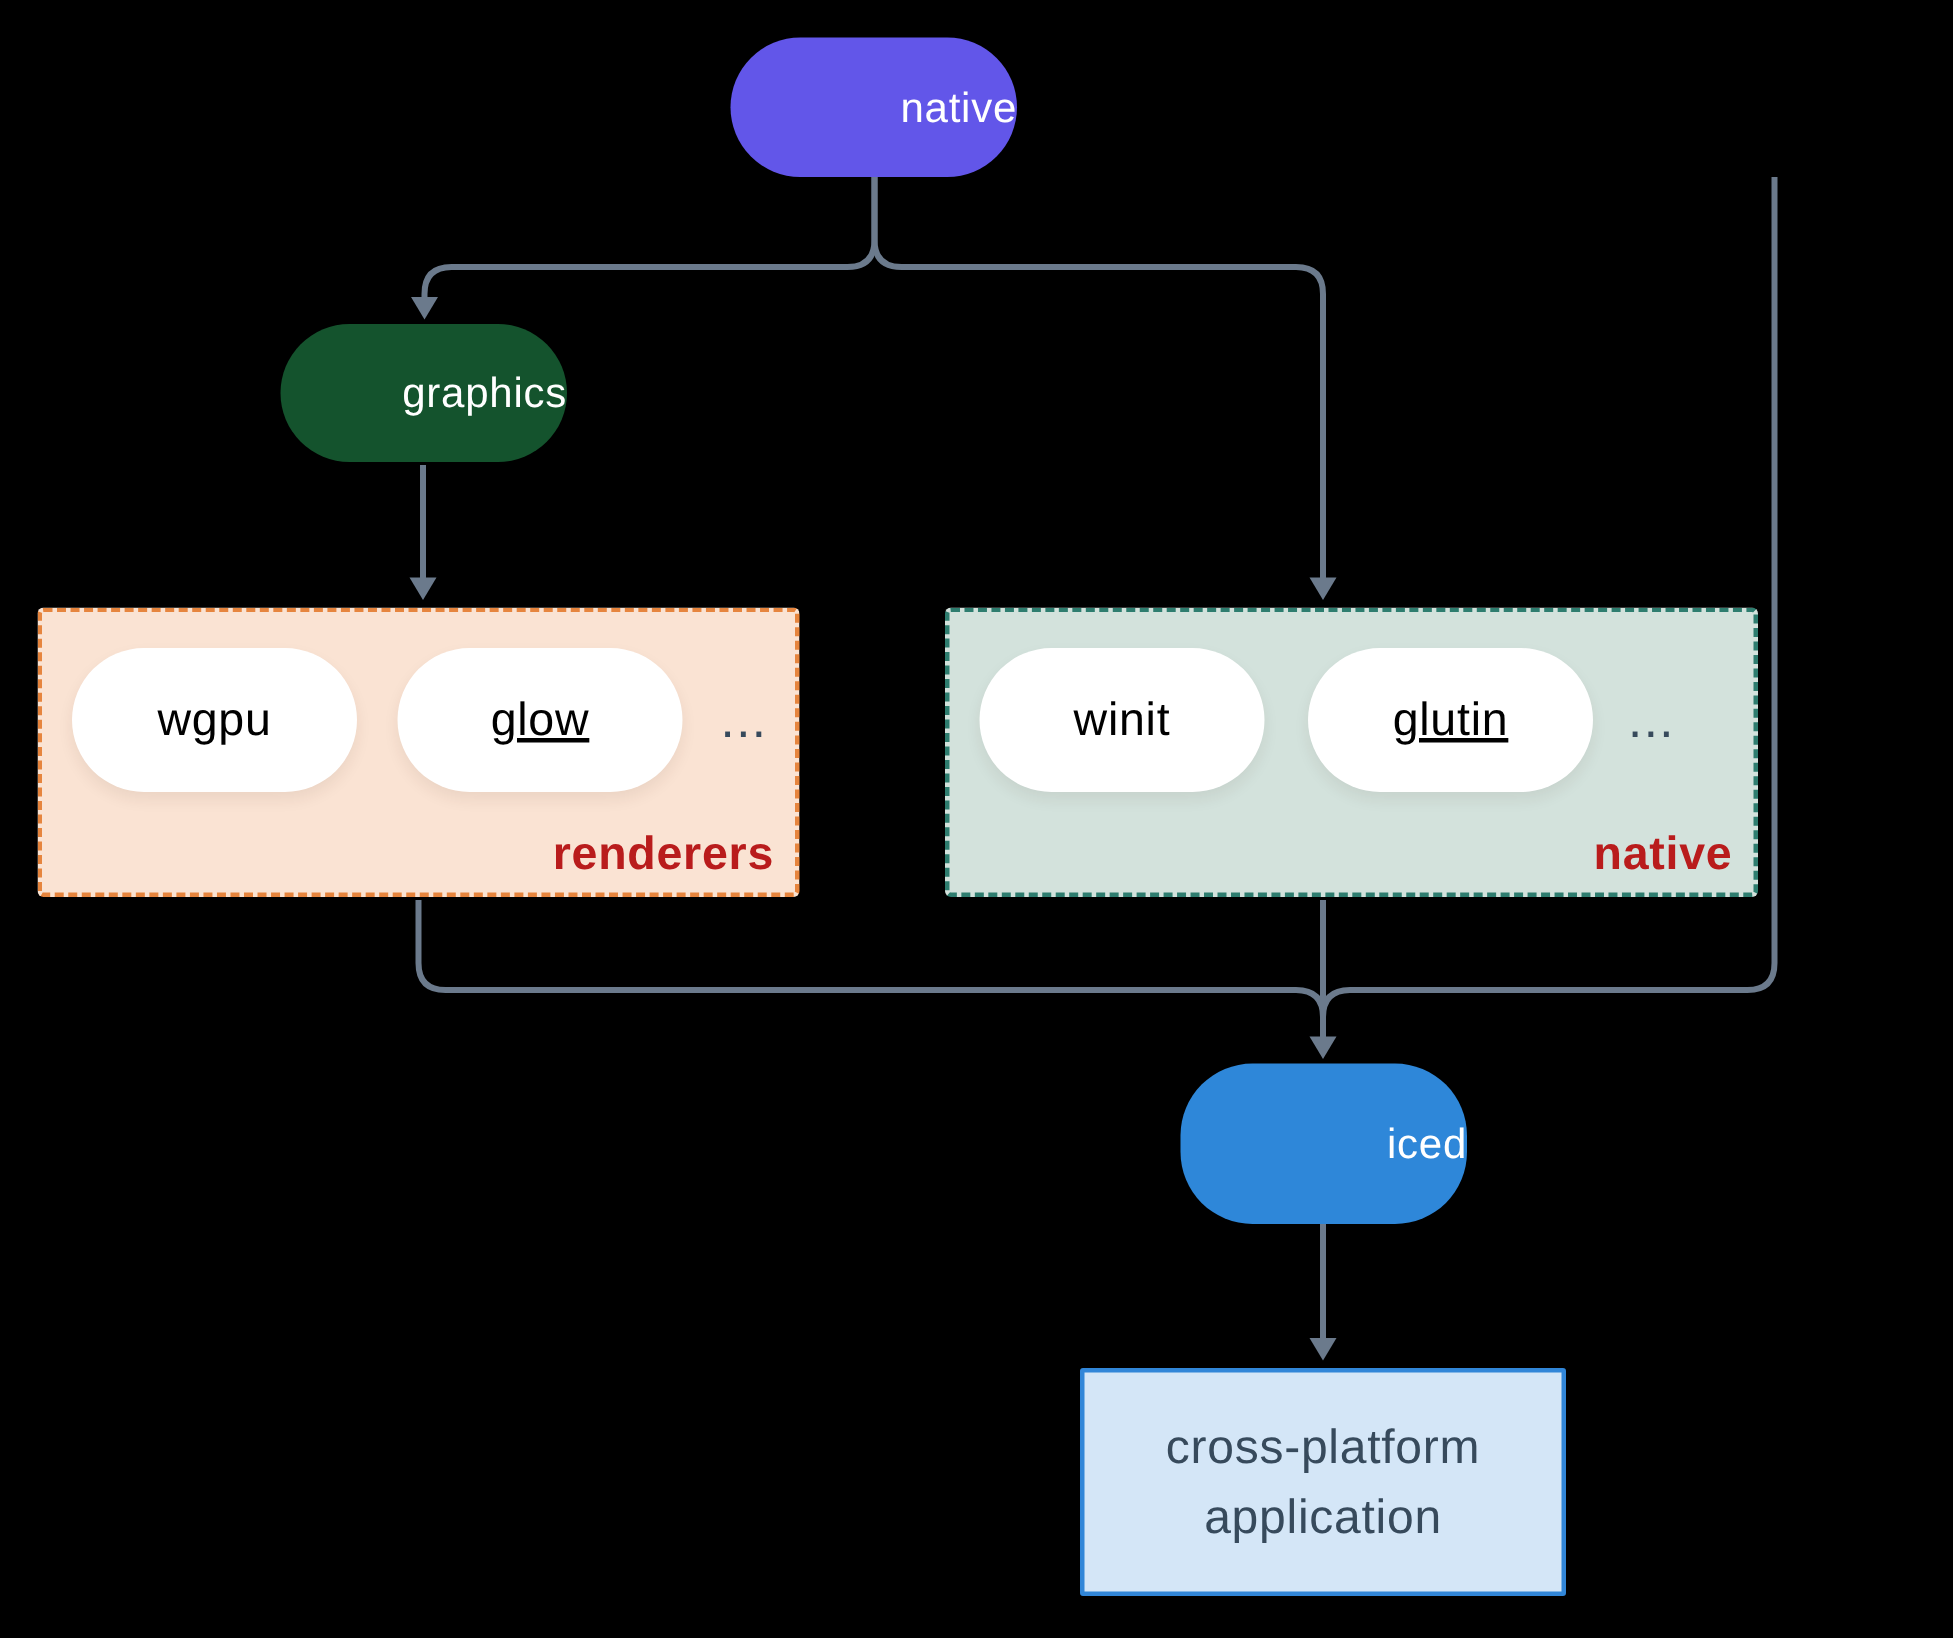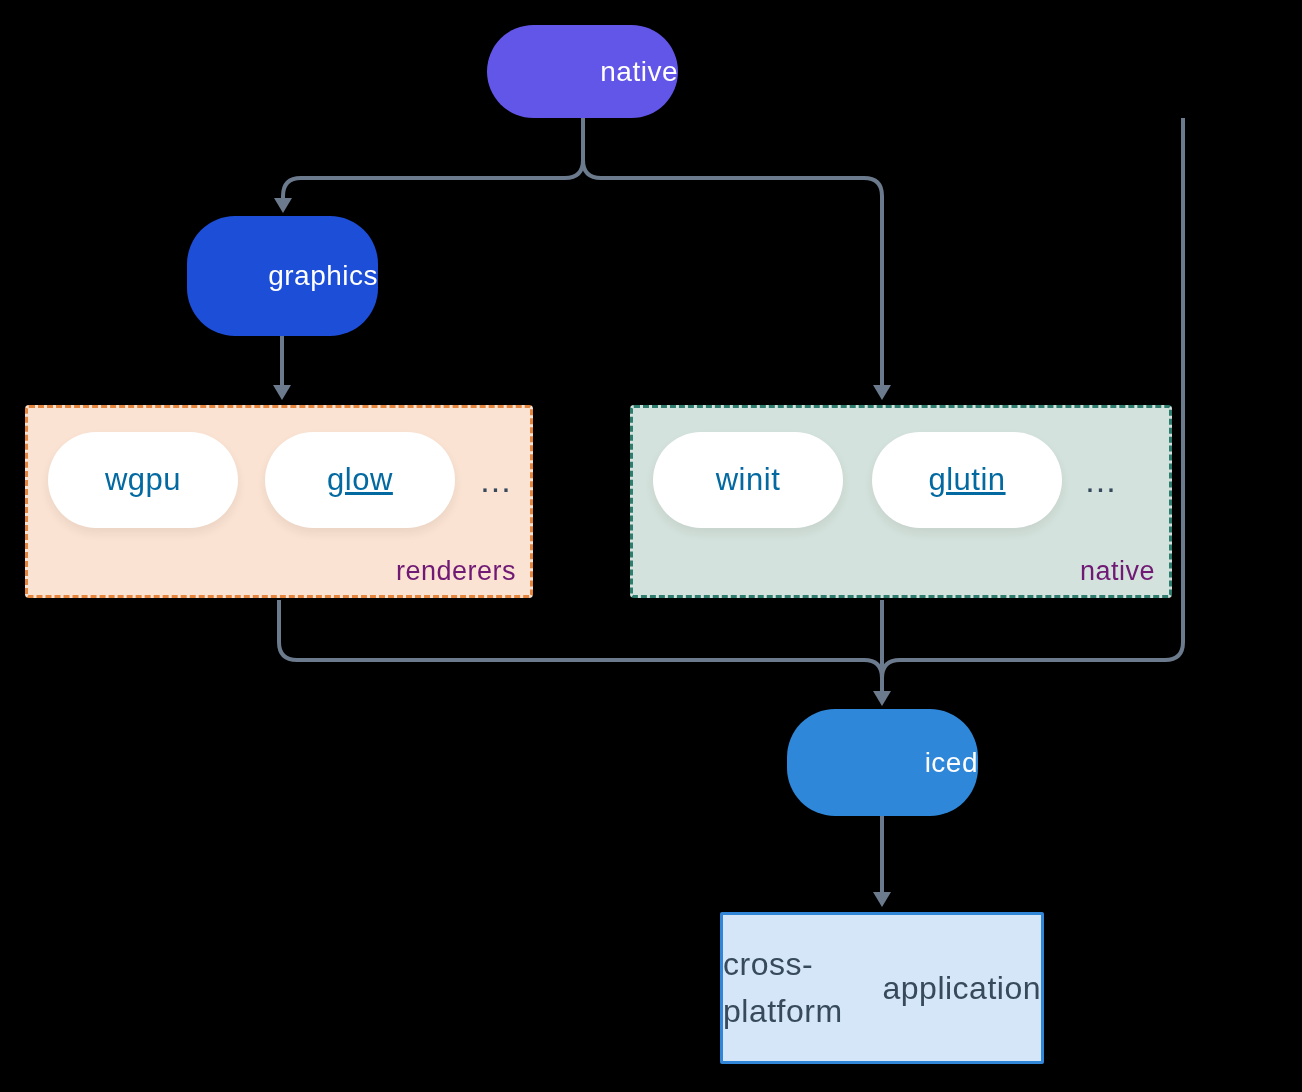--- a/index.html
+++ b/index.html
@@ -27,21 +27,21 @@
     display: flex;
     align-items: center;
     justify-content: flex-end;
     border-radius: 48px;
     color: #ffffff;
     font-size: 28px;
     letter-spacing: 0.5px;
   }
   .pill-native   { left: 487px;  top: 25px;  width: 191px; height: 93px; background: #6256e9; }
   .pill-web      { left: 1087px; top: 25px;  width: 190px; height: 93px; background: #6256e9; }
-  .pill-graphics { left: 187px;  top: 216px; width: 191px; height: 120px; background: #1d4ed8; }
+  .pill-graphics { left: 187px;  top: 216px; width: 191px; height: 92px; background: #14532d; }
   .pill-iced     { left: 787px;  top: 709px; width: 191px; height: 107px; background: #2e87d9; }
   .group-box {
     position: absolute;
     box-sizing: border-box;
     border-radius: 4px;
     border: 3px dashed;
   }
   .group-renderers {
     left: 25px; top: 405px; width: 508px; height: 193px;
     background: #fae3d3;
@@ -51,21 +51,21 @@
     left: 630px; top: 405px; width: 542px; height: 193px;
     background: #d3e2dc;
     border-color: #2e7d6f;
   }
   .white-pill {
     position: absolute;
     width: 190px;
     height: 96px;
     border-radius: 48px;
     background: #ffffff;
-    color: #0369a1;
+    color: #000000;
     display: flex;
     align-items: center;
     justify-content: center;
     font-size: 31px;
     letter-spacing: 0.5px;
     box-shadow: 0 5px 10px rgba(60, 40, 20, 0.08);
   }
   .wp-1 { left: 20px;  top: 24px; }
   .wp-2 { left: 237px; top: 24px; text-decoration: underline; }
   .group-shells .wp-2 { left: 239px; }
@@ -79,32 +79,34 @@
     align-items: center;
     justify-content: center;
     color: #374a5c;
     font-size: 34px;
     letter-spacing: 1px;
   }
   .group-label {
     position: absolute;
     right: 14px;
     bottom: 8px;
-    color: #701a75;
-    font-size: 27px;
+    color: #b91c1c;
+    font-size: 31px;
     letter-spacing: 0.5px;
+    font-weight: bold;
   }
   .app-box {
     position: absolute;
     left: 720px; top: 912px; width: 324px; height: 152px;
     box-sizing: border-box;
     background: #d4e6f7;
     border: 3px solid #3186d8;
     border-radius: 2px;
     display: flex;
+    flex-direction: column;
     align-items: center;
     justify-content: center;
     color: #374a5c;
     font-size: 32px;
     line-height: 47px;
     letter-spacing: 0.5px;
   }
 </style>
 </head>
 <body>

